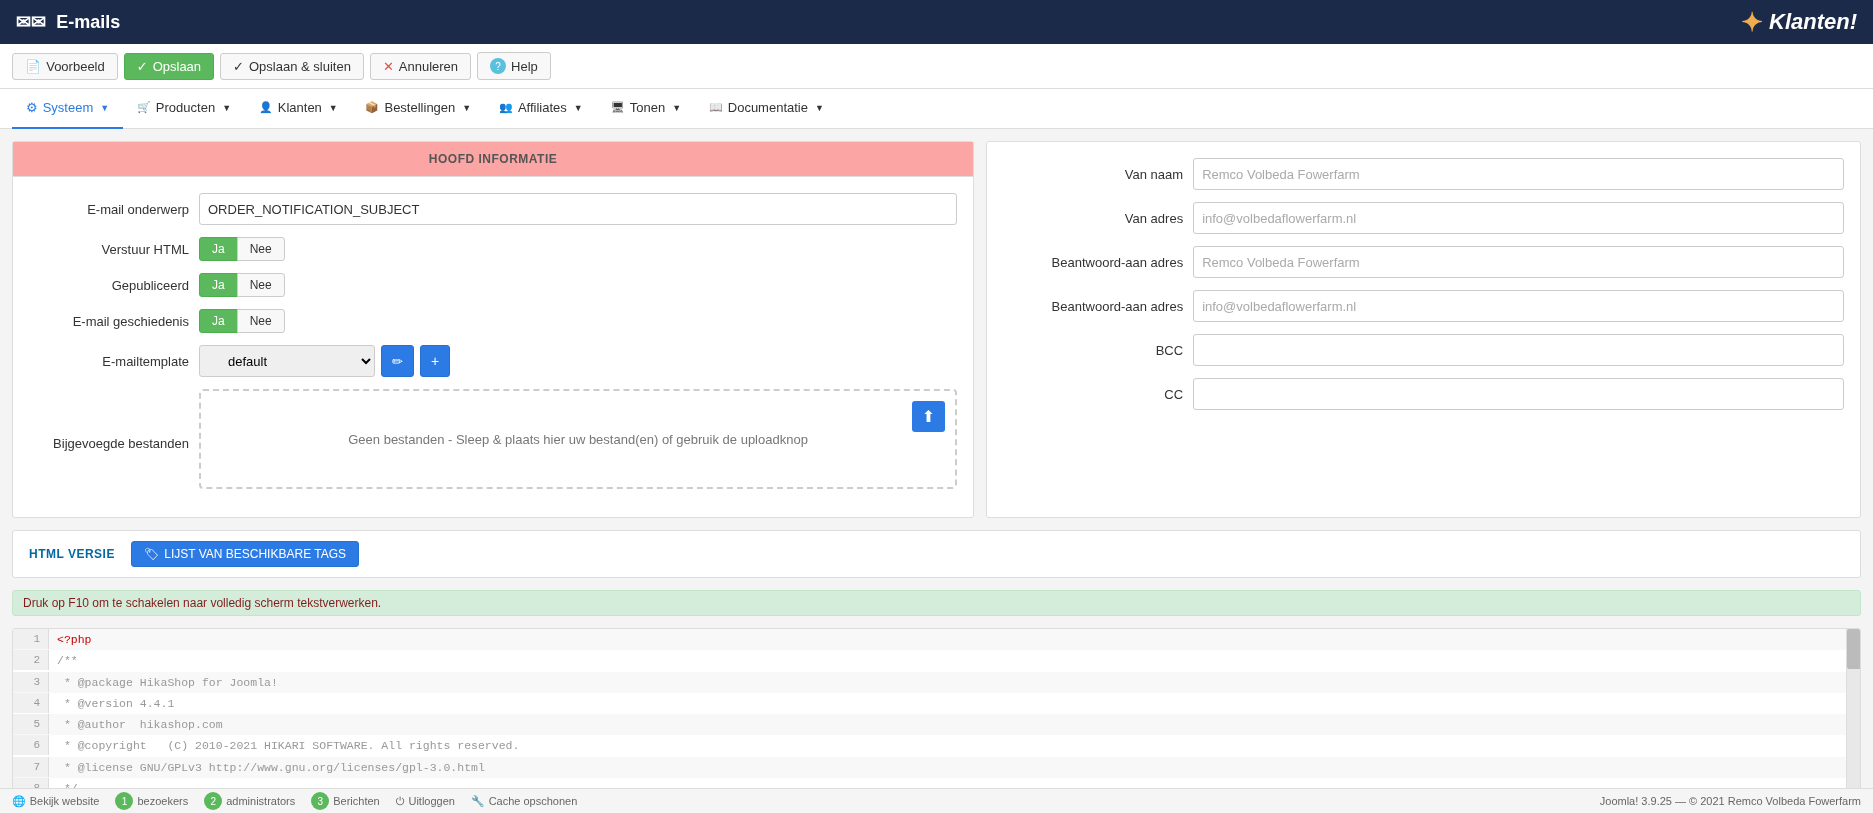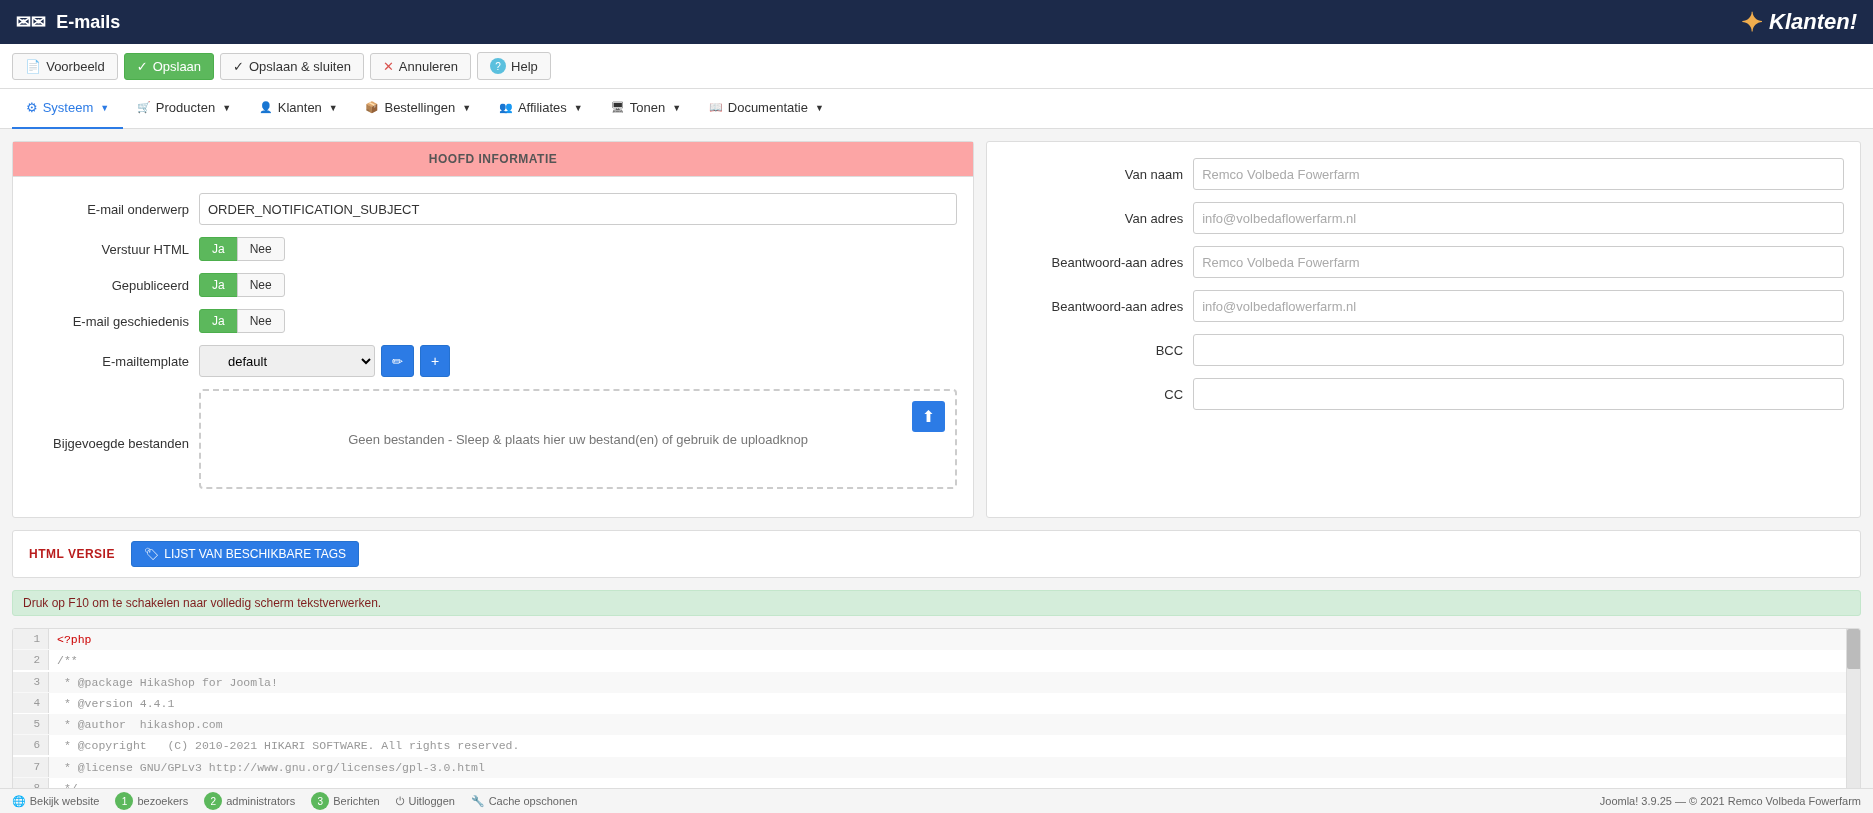--- a/index.html
+++ b/index.html
@@ -256,21 +256,21 @@
       border-radius: 3px;
       padding: 10px 16px;
       display: flex;
       align-items: center;
       gap: 16px;
     }
     .html-versie-label {
       font-size: 12px;
       font-weight: bold;
       letter-spacing: 0.5px;
-      color: #b91c1c;
+      color: #0369a1;
       text-transform: uppercase;
     }
     .btn-tags {
       background: #2c7be5;
       color: white;
       border: 1px solid #2571d0;
       border-radius: 3px;
       padding: 5px 12px;
       cursor: pointer;
       font-size: 12px;

